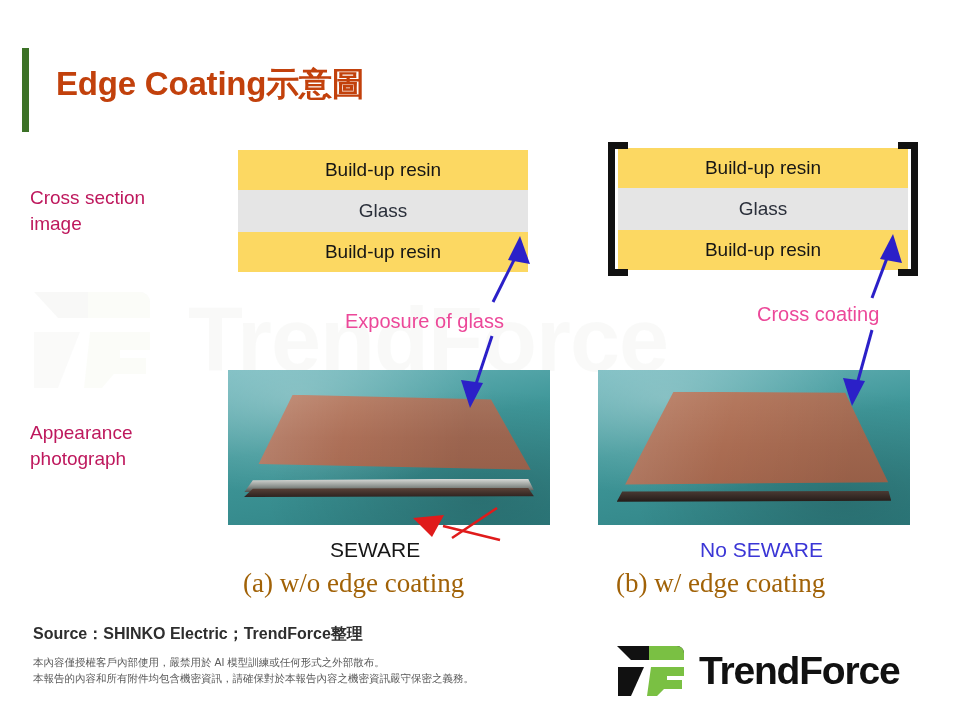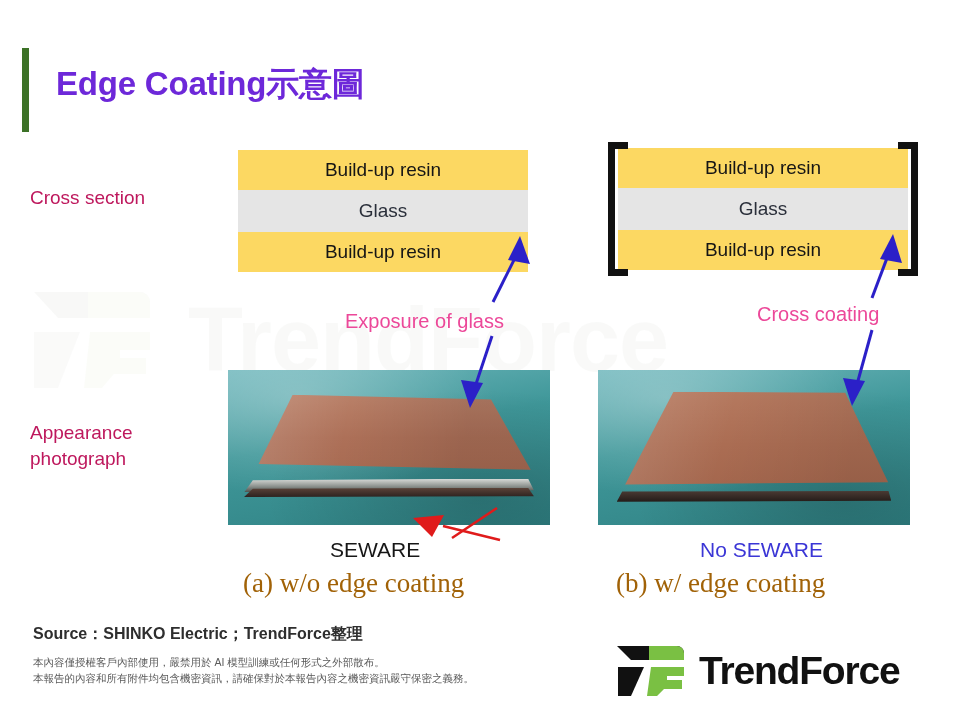--- a/index.html
+++ b/index.html
@@ -23,21 +23,21 @@
     width: 7px;
     height: 84px;
     background: #3c7227;
   }
   .slide-title {
     position: absolute;
     left: 56px;
     top: 62px;
     font-size: 33px;
     font-weight: bold;
-    color: #6d28d9;
+    color: #c2410c;
     letter-spacing: -0.2px;
     white-space: nowrap;
   }
 
   
   .watermark {
     position: absolute;
     left: 28px;
     top: 284px;
     width: 900px;
@@ -319,20 +319,21 @@
     <path d="M6 44 H52 L30 100 H6 Z" fill="#efefee"></path>
     <path d="M62 44 H122 V62 H92 V70 H118 V86 H86 L74 100 H56 Z" fill="#f2f6ea"></path>
   </svg>
   <div class="wm-text">TrendForce</div>
 </div>
 
 <div class="figure">
 
   <div class="row-label cross">
     <div>Cross section</div>
+    <div>image</div>
   </div>
   <div class="row-label appear">
     <div>Appearance</div>
     <div>photograph</div>
   </div>
 
   <div class="stack left">
     <div class="layer resin l-top">Build-up resin</div>
     <div class="layer glass l-mid">Glass</div>
     <div class="layer resin l-bot">Build-up resin</div>

